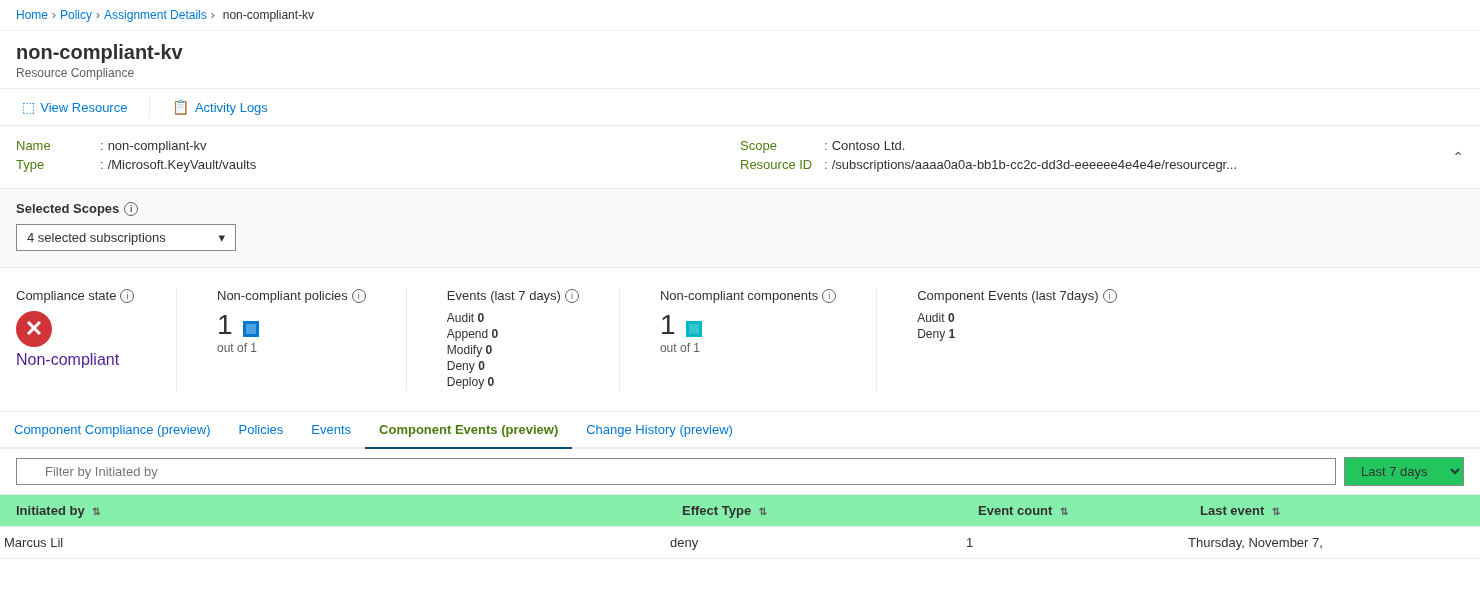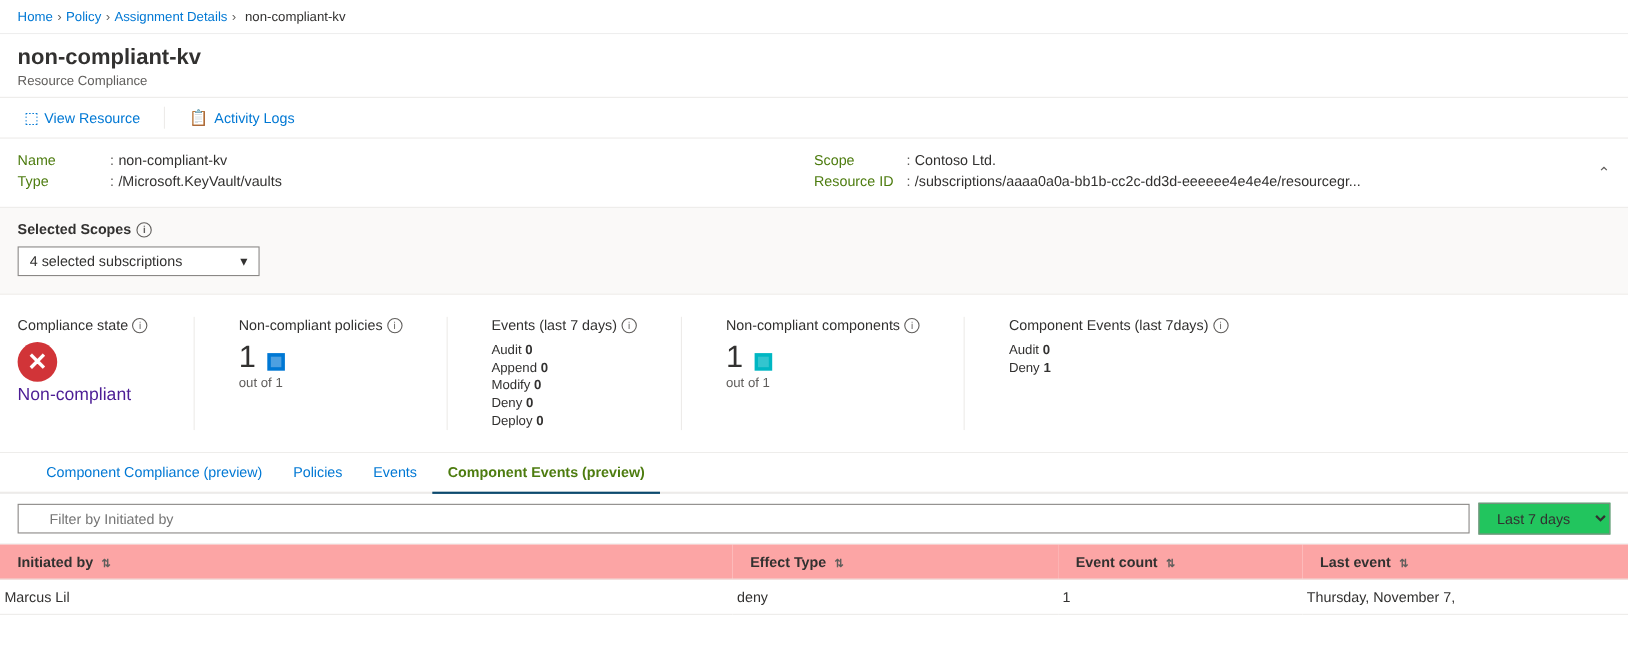--- a/index.html
+++ b/index.html
@@ -113,21 +113,21 @@
 
     .events-block { flex: 0 0 auto; }
     .event-row { font-size: 12px; color: #323130; margin-bottom: 2px; }
     .event-row strong { font-weight: 600; }
 
     .metric-divider { width: 1px; background: #edebe9; align-self: stretch; }
 
     
     .tabs-section {
       display: flex; align-items: flex-end;
-      padding: 0 28px;
+      padding: 0 0;
       border-bottom: 2px solid #edebe9;
       background: #fff;
     }
     .tab {
       padding: 10px 14px; font-size: 13px; cursor: pointer;
       color: #0078d4; border: none; background: none;
       border-bottom: 2px solid transparent; margin-bottom: -2px;
     }
     .tab.active {
       color: #4d7c0f; border-bottom: 2px solid #0c4a6e;
@@ -147,21 +147,21 @@
       padding: 5px 12px; border: 1px solid #8a8886;
       font-size: 13px; color: #323130; cursor: pointer; background: #22c55e;
       min-width: 120px;
     }
 
     
     .data-table { width: 100%; border-collapse: collapse; }
     .data-table th {
       padding: 8px 16px; text-align: left; font-size: 13px;
       font-weight: 600; color: #323130; border-bottom: 1px solid #edebe9;
-      background: #fca5a5; white-space: nowrap;
+      background: #86efac; white-space: nowrap;
     }
     .data-table th .sort-icon { margin-left: 4px; color: #605e5c; font-size: 10px; }
     .data-table td {
       padding: 8px 4px; font-size: 13px; color: #323130;
       border-bottom: 1px solid #edebe9;
     }
 
     .col-initiated { width: 45%; }
     .col-effect { width: 20%; }
     .col-count { width: 15%; }
@@ -329,20 +329,23 @@
     <span>Component Compliance (preview)</span>
   </button>
   <button class="tab">
     <span>Policies</span>
   </button>
   <button class="tab">
     <span>Events</span>
   </button>
   <button class="tab active">
     <span>Component Events (preview)</span>
+  </button>
+  <button class="tab">
+    <span>Change History (preview)</span>
   </button>
 </div>
 
 <div class="filter-bar">
   <input class="filter-input" type="text" placeholder="Filter by Initiated by" style="">
   <select class="time-filter">
     <option>Last 7 days</option>
   </select>
 </div>
 

